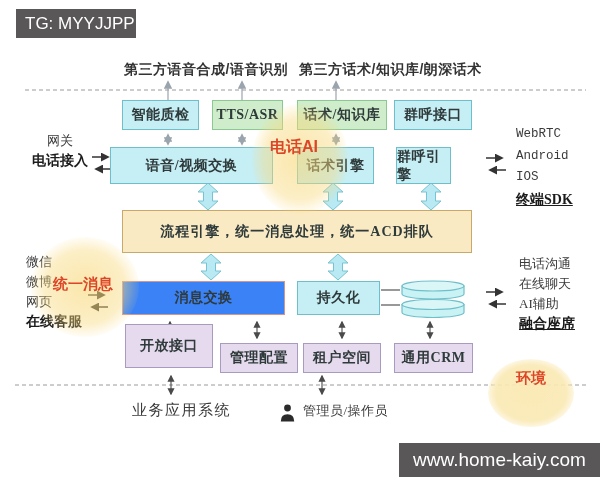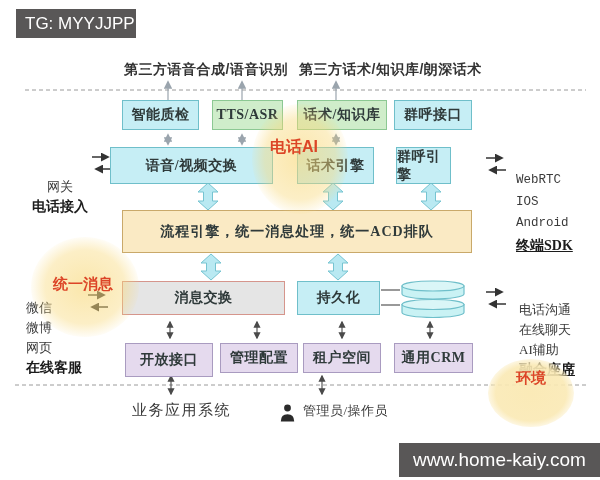--- a/index.html
+++ b/index.html
@@ -5,25 +5,25 @@
   html,body{margin:0;padding:0;}
   body{width:600px;height:480px;position:relative;background:#ffffff;overflow:hidden;
        font-family:"Liberation Serif","DejaVu Serif",serif;}
   .abs{position:absolute;}
   svg.overlay{position:absolute;left:0;top:0;width:600px;height:480px;}
   .box{position:absolute;border:1px solid;display:flex;align-items:center;justify-content:center;
        font-size:14px;font-weight:bold;color:#2f3a3a;box-sizing:border-box;letter-spacing:.5px;}
   .cyan{background:#c6eef5;border-color:#6fbfca;}
   .green{background:#cfedca;border-color:#8cc893;}
   .cream{background:#faeac4;border-color:#c9a96a;}
-  .pink{background:#e5e5e5;border-color:#d5958c;}
+  .pink{background:#3b82f6;border-color:#d5958c;}
   .purple{background:#e5daee;border-color:#a99bc0;}
   .toplabel{position:absolute;font-family:"Liberation Sans","DejaVu Sans",sans-serif;
             font-weight:600;font-size:14px;color:#333;letter-spacing:.5px;}
-  .sideblock{position:absolute;font-size:13px;color:#3a3a3a;margin-top:46px;}
+  .sideblock{position:absolute;font-size:13px;color:#3a3a3a;}
   .sideblock div{line-height:20px;white-space:nowrap;}
   .mono{font-family:"Liberation Mono","DejaVu Sans Mono",monospace;font-size:12.5px;}
   .boldline{font-weight:bold;font-size:14px;color:#1c1c1c;}
   .uline{text-decoration:underline;}
   .halo{position:absolute;border-radius:50%;pointer-events:none;}
   .halo-soft{background:radial-gradient(ellipse at center,rgba(248,216,120,.62) 0%,rgba(248,216,120,.42) 52%,rgba(248,216,120,0) 74%);}
   .halo-solid{background:radial-gradient(ellipse at center,rgba(250,233,180,.96) 0%,rgba(250,233,180,.9) 58%,rgba(250,233,180,0) 80%);}
   .redtag{position:absolute;font-family:"Liberation Sans","DejaVu Sans",sans-serif;
           font-weight:bold;color:#dc4527;white-space:nowrap;}
   .bar{position:absolute;background:#595757;color:#ffffff;
@@ -114,34 +114,34 @@
 
 <div class="box cyan" style="left:110px;top:147px;width:163px;height:37px;">语音/视频交换</div>
 <div class="box cyan" style="left:297px;top:147px;width:77px;height:37px;">话术引擎</div>
 <div class="box cyan" style="left:396px;top:147px;width:55px;height:37px;">群呼引擎</div>
 
 <div class="box cream" style="left:122px;top:210px;width:350px;height:43px;letter-spacing:1px;">流程引擎，统一消息处理，统一ACD排队</div>
 
 <div class="box pink" style="left:122px;top:281px;width:163px;height:34px;">消息交换</div>
 <div class="box cyan" style="left:297px;top:281px;width:83px;height:34px;">持久化</div>
 
-<div class="box purple" style="left:125px;top:343px;width:88px;height:34px;">开放接口</div>
+<div class="box purple" style="left:125px;top:324px;width:88px;height:44px;">开放接口</div>
 <div class="box purple" style="left:220px;top:343px;width:78px;height:30px;">管理配置</div>
 <div class="box purple" style="left:303px;top:343px;width:78px;height:30px;">租户空间</div>
 <div class="box purple" style="left:394px;top:343px;width:79px;height:30px;">通用CRM</div>
 
 <div class="sideblock" style="left:28px;top:131px;width:64px;text-align:center;">
   <div>网关</div>
   <div class="boldline">电话接入</div>
 </div>
 
 <div class="sideblock" style="left:516px;top:124px;">
   <div class="mono" style="line-height:21.5px;">WebRTC</div>
+  <div class="mono" style="line-height:21.5px;">Android</div>
   <div class="mono" style="line-height:21.5px;">IOS</div>
-  <div class="mono" style="line-height:21.5px;">Android</div>
   <div class="boldline uline" style="line-height:21.5px;">终端SDK</div>
 </div>
 
 <div class="sideblock" style="left:26px;top:252px;">
   <div>微信</div>
   <div>微博</div>
   <div>网页</div>
   <div class="boldline">在线客服</div>
 </div>
 

